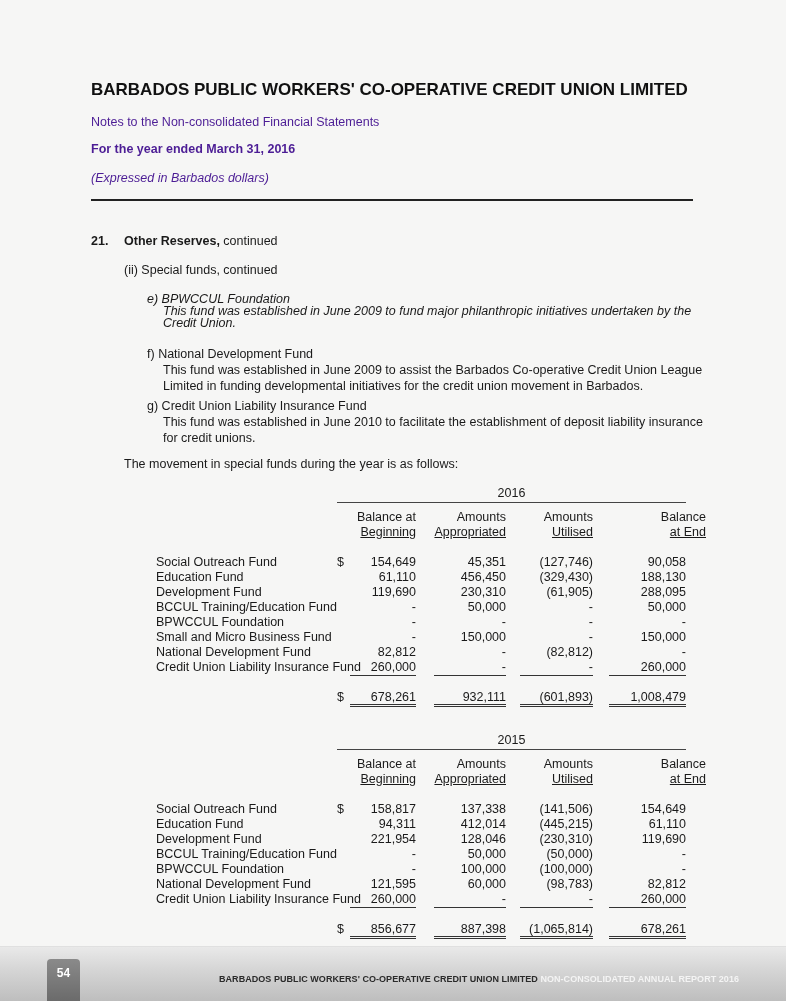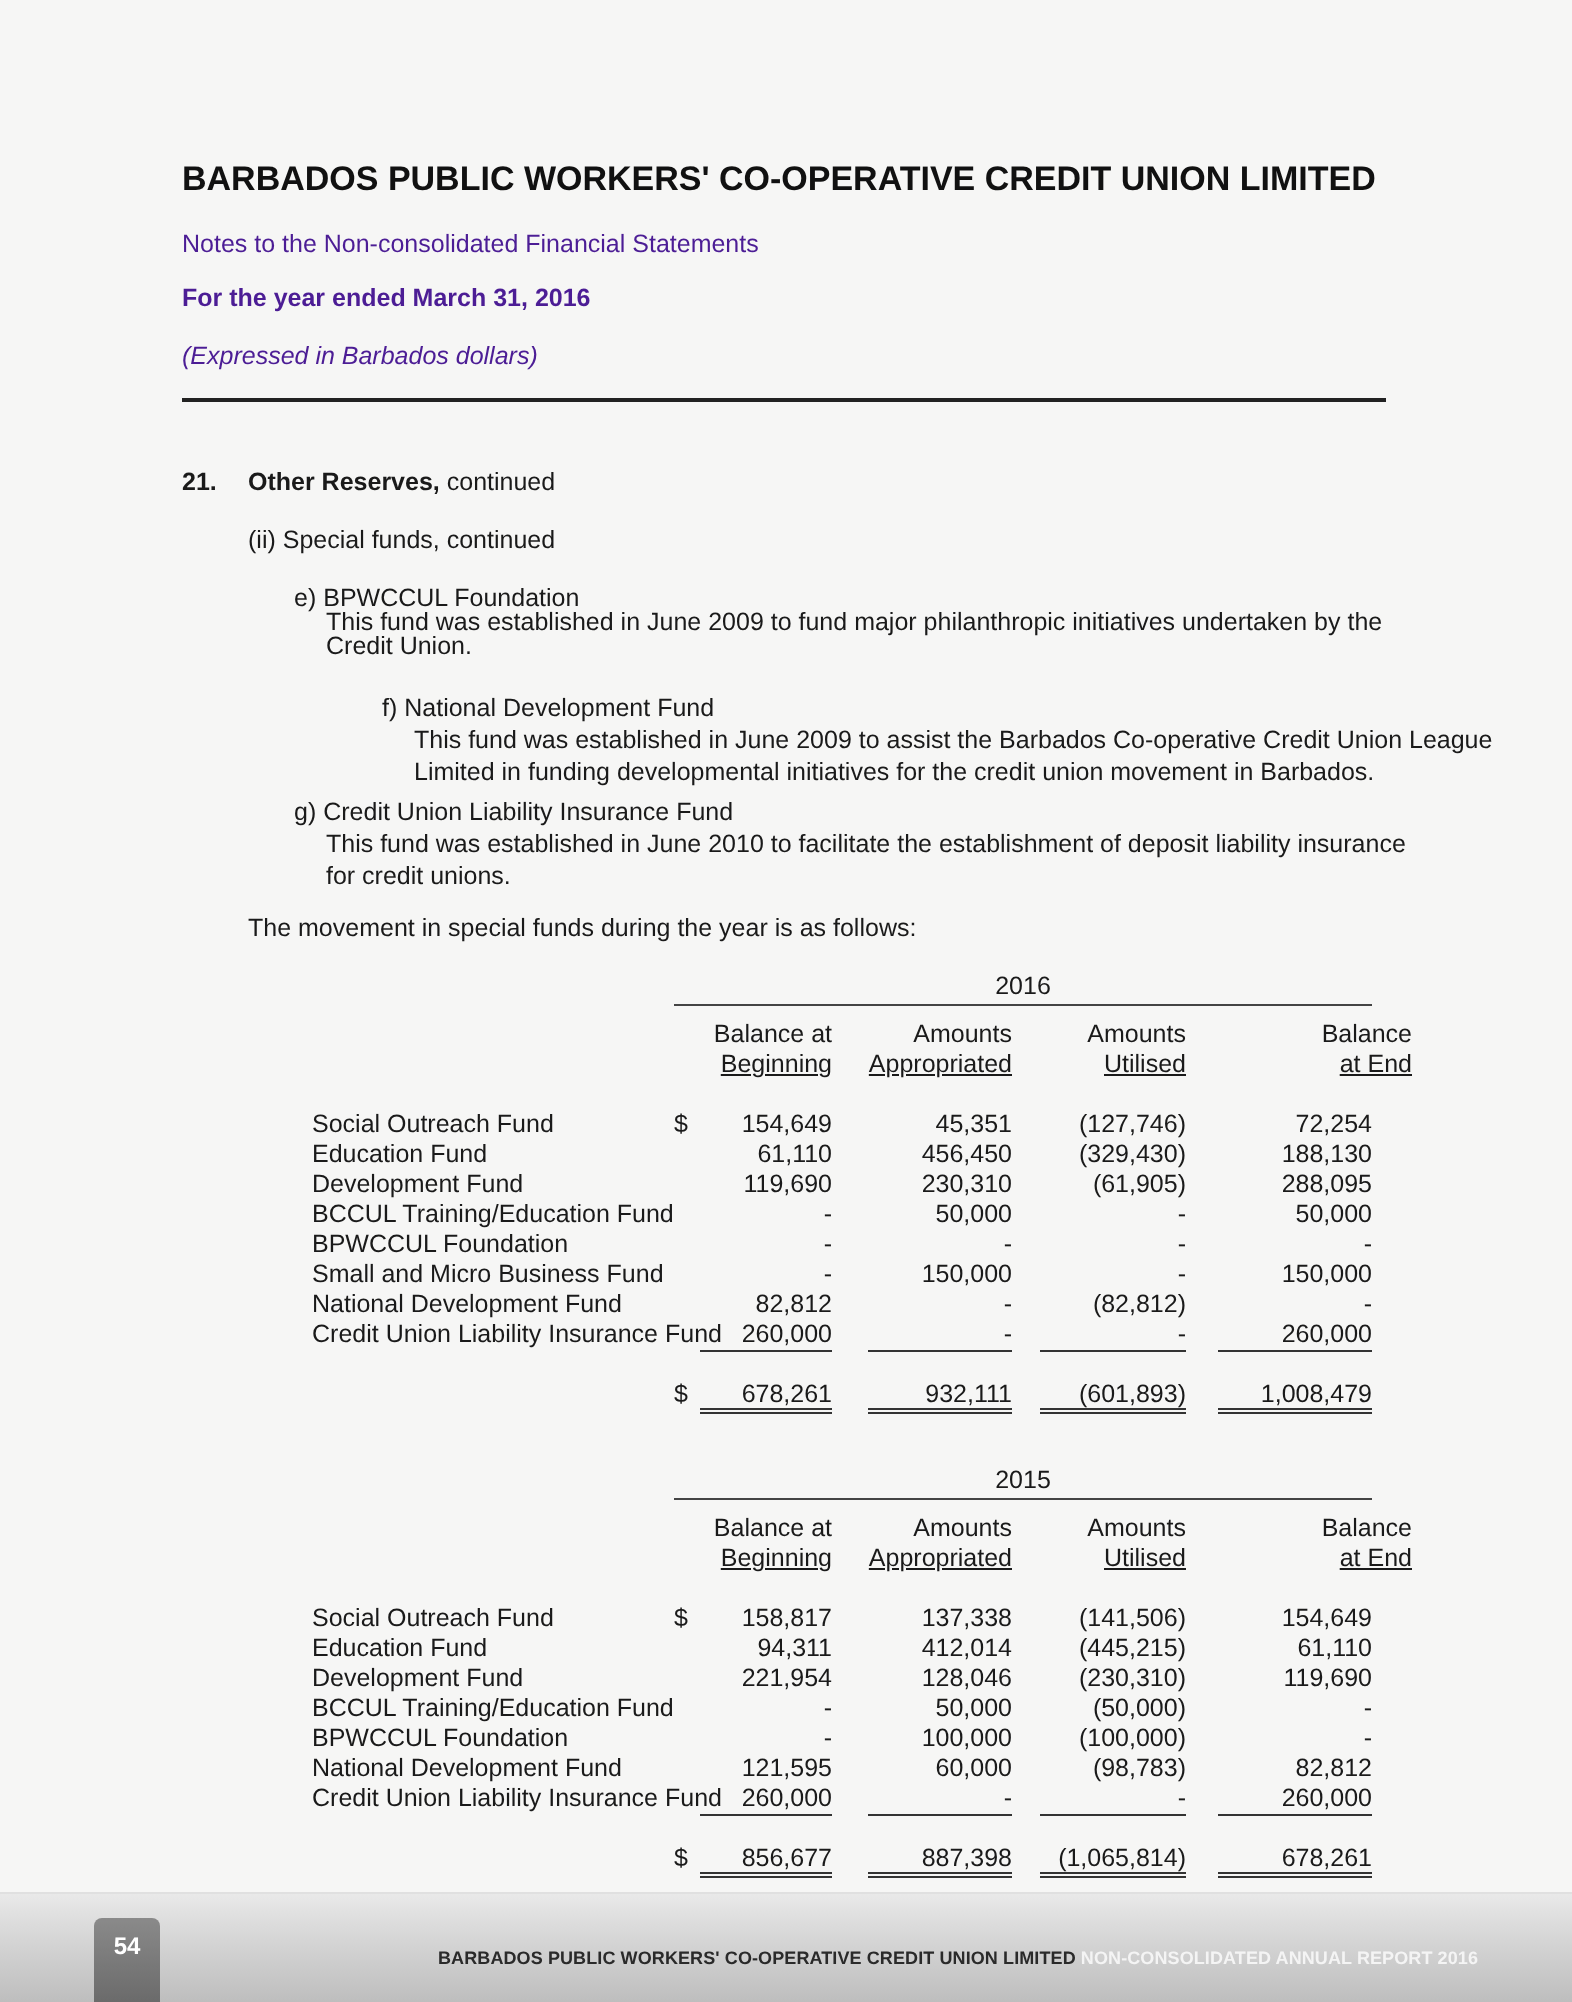--- a/index.html
+++ b/index.html
@@ -16,22 +16,22 @@
   .sub2 { top: 142px; font-weight: bold; }
   .sub3 { top: 171px; font-style: italic; }
   .rule-main { left: 91px; top: 199px; width: 602px; height: 0; border-top: 2px solid #222; }
 
   .note-num { left: 91px; top: 234px; font-size: 12.5px; font-weight: bold; }
   .note-title { left: 124px; top: 234px; font-size: 12.5px; text-align: center; }
   .note-title b { font-weight: bold; }
   .sec-title { left: 124px; top: 263px; font-size: 12.5px; }
   .item { left: 147px; font-size: 12.5px; line-height: 15px; width: 560px; }
   .item .desc { padding-left: 16px; }
-  .item-e { top: 293px; line-height: 12px; }
-  .item-f { top: 346px; line-height: 16px; margin-left: 44px; }
+  .item-e { top: 293px; line-height: 12px; font-style: italic; }
+  .item-f { top: 346px; line-height: 16px; }
   .item-g { top: 398px; line-height: 16px; }
   .movement { left: 124px; top: 457px; font-size: 12.5px; }
 
   .tbl { position: absolute; left: 124px; width: 562px; font-size: 12.5px; }
   .year-hdr { position: absolute; left: 213px; width: 349px; text-align: center; top: 0; border-bottom: 1px solid #444; padding-bottom: 2px; }
   .col-hdr { position: absolute; top: 24px; text-align: right; line-height: 15px; }
   .col-hdr .u { text-decoration: underline; }
   .row { position: absolute; left: 0; width: 562px; height: 15px; }
   .row .lbl { position: absolute; left: 0; white-space: nowrap; margin-left: 32px; }
   .row .dollar { position: absolute; left: 213px; }
@@ -113,21 +113,21 @@
     <div class="col-hdr h4">
       <div>Balance</div>
       <div><span class="u">at End</span></div>
     </div>
     <div class="row" style="top: 69px;">
       <span class="lbl">Social Outreach Fund</span>
       <span class="dollar">$</span>
       <span class="num c1">154,649</span>
       <span class="num c2">45,351</span>
       <span class="num c3">(127,746)</span>
-      <span class="num c4">72,254</span>
+      <span class="num c4">90,058</span>
     </div>
     <div class="row" style="top: 84px;">
       <span class="lbl">Education Fund</span>
       <span class="num c1">61,110</span>
       <span class="num c2">456,450</span>
       <span class="num c3">(329,430)</span>
       <span class="num c4">188,130</span>
     </div>
     <div class="row" style="top: 99px;">
       <span class="lbl">Development Fund</span>

